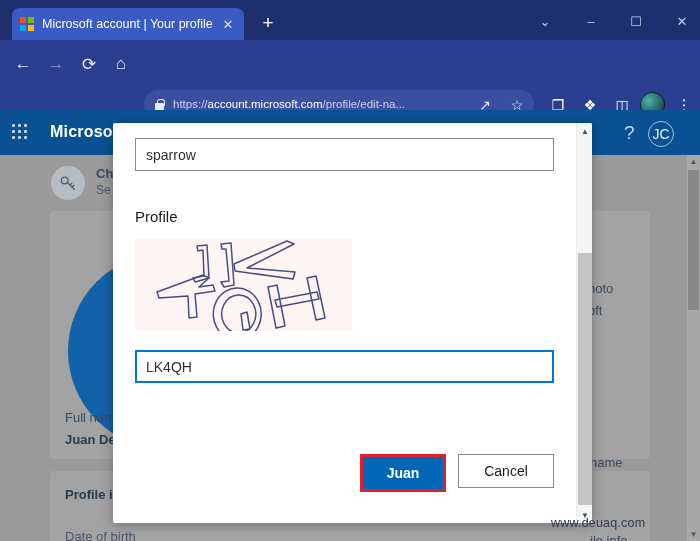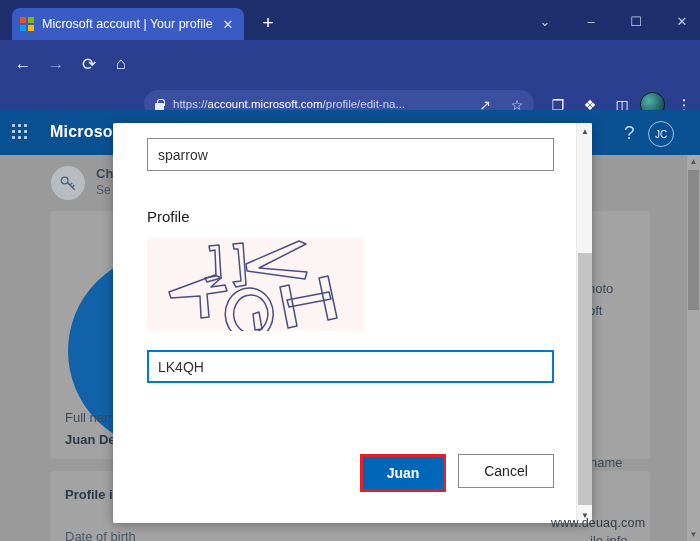--- a/index.html
+++ b/index.html
@@ -180,21 +180,21 @@
     letter-spacing: 0.2px;
   }
   .help-q {
     position: absolute; left: 624px; top: 12px;
     color: #c8d8e8; font-size: 19px; cursor: pointer;
   }
   .jc-avatar {
     position: absolute; left: 648px; top: 11px;
     width: 26px; height: 26px; border-radius: 50%;
     border: 1px solid #9fc2dd;
-    color: #e5f0f9; font-size: 10px;
+    color: #e5f0f9; font-size: 14px;
     display: flex; align-items: center; justify-content: center;
     cursor: pointer;
   }
 
   
   .page-body { position: absolute; left: 0; top: 45px; width: 700px; height: 386px; }
   .key-chip {
     position: absolute; left: 51px; top: 11px;
     width: 34px; height: 34px; border-radius: 50%;
     background: #b6bcc2;
@@ -260,21 +260,21 @@
     width: 479px; height: 400px;
     background: #ffffff;
     border-radius: 2px;
     box-shadow: 0 2px 12px rgba(0,0,0,.32);
     overflow: hidden;
     z-index: 50;
   }
   .modal-body {
     position: absolute; left: 0; top: 0;
     width: 463px; height: 400px;
-    padding: 15px 22px 0 34px;
+    padding: 15px 22px 0 22px;
   }
   .txt-input {
     width: 100%; height: 33px;
     border: 1px solid #8a8886;
     background: #ffffff;
     font-size: 14px; color: #323130;
     padding: 0 10px;
     outline: none;
     font-family: "Liberation Sans", sans-serif;
   }

